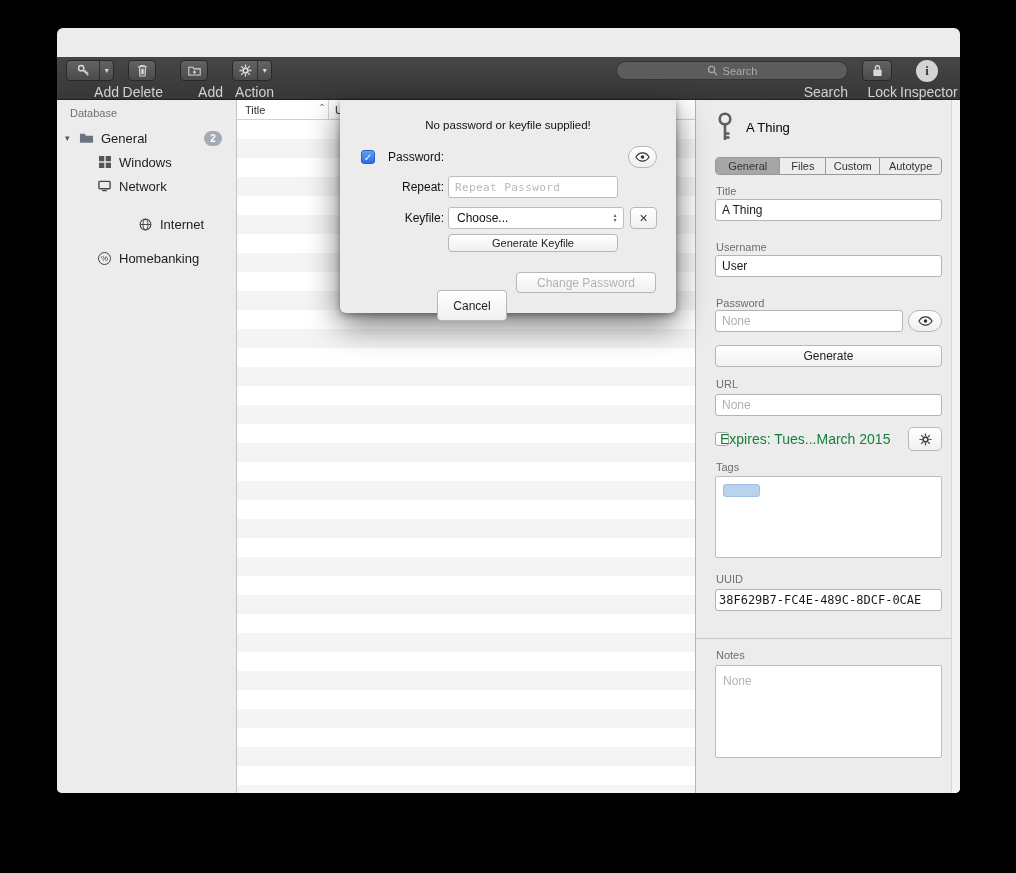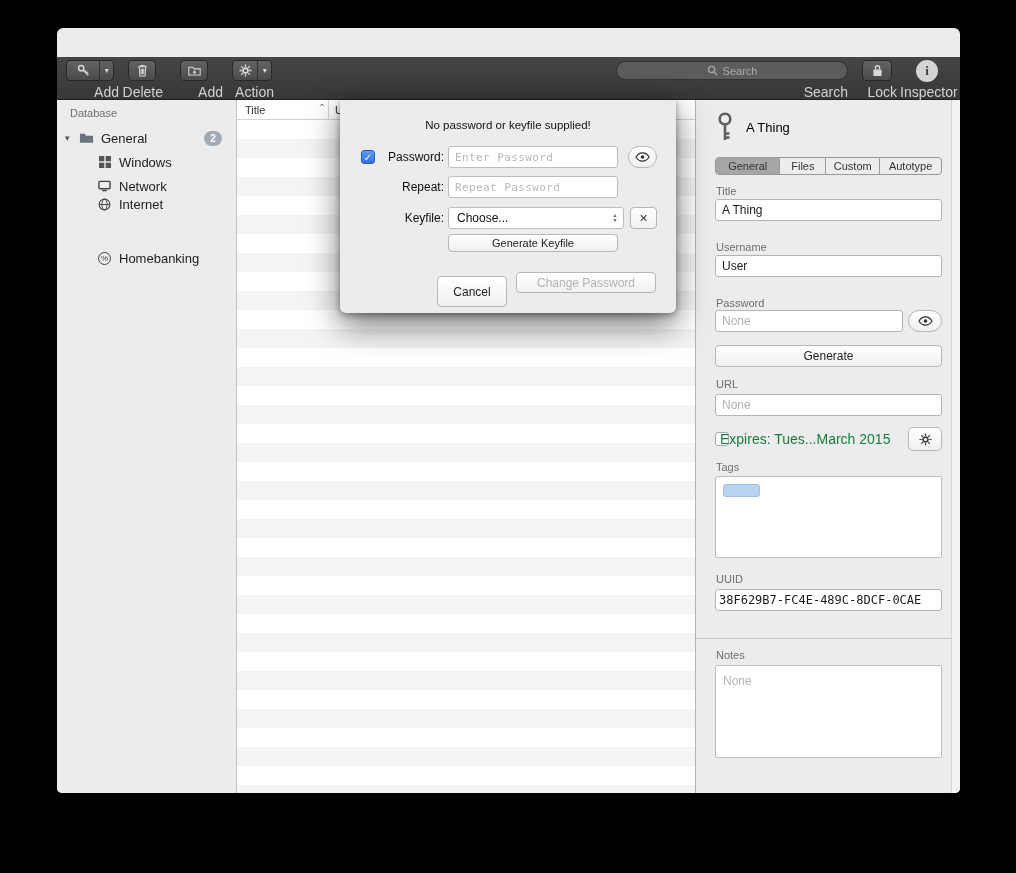--- a/index.html
+++ b/index.html
@@ -116,21 +116,21 @@
   .dlg-field::placeholder { color: #b8b8b8; letter-spacing: .4px; }
   .dlg-eye { position: absolute; left: 288px; top: 46px; width: 29px; height: 22px; border-radius: 11px; }
   .dlg-popup { position: absolute; left: 108px; top: 107px; width: 176px; height: 22px; background: #fff;
     border: 1px solid #bdbdbd; border-radius: 3px; display: flex; align-items: center;
     font-size: 12px; color: #111; padding-left: 8px; }
   .stepper { margin-left: auto; width: 16px; height: 100%; display: flex; flex-direction: column;
     align-items: center; justify-content: center; color: #666; font-size: 6px; line-height: 5px; }
   .dlg-x { position: absolute; left: 290px; top: 107px; width: 27px; height: 22px;
     font-size: 14px; color: #333; }
   .dlg-genkey { position: absolute; left: 108px; top: 134px; width: 170px; height: 18px; font-size: 11px; }
-  .dlg-cancel { position: absolute; left: 97px; top: 176px; width: 70px; height: 31px; }
+  .dlg-cancel { position: absolute; left: 97px; top: 190px; width: 70px; height: 31px; }
   .dlg-change { position: absolute; left: 176px; top: 172px; width: 140px; height: 21px; color: #b2b2b2; }
 </style>
 </head>
 <body>
 
 <div style="position:absolute;inset:0;background:#000;">
   <div class="window">
 
 
     <div class="toolbar">
@@ -231,21 +231,21 @@
       <div class="sb-row child" style="top:74px;">
         <span class="sb-icon">
           <svg width="13" height="12" viewBox="0 0 14 12">
               <rect x="1" y="1" width="12" height="8" rx="1" fill="none" stroke="#444" stroke-width="1.5"></rect>
               <path d="M4.5 11h5" stroke="#444" stroke-width="1.5"></path>
             </svg>
         </span>
         <span class="sb-text">Network</span>
       </div>
 
-      <div class="sb-row child" style="top:92px;">
+      <div class="sb-row child" style="top:112px;margin-left:41px;">
         <span class="sb-icon">
           <svg width="13" height="13" viewBox="0 0 14 14">
               <circle cx="7" cy="7" r="5.8" fill="none" stroke="#444" stroke-width="1.2"></circle>
               <ellipse cx="7" cy="7" rx="2.7" ry="5.8" fill="none" stroke="#444" stroke-width="1"></ellipse>
               <path d="M1.2 7h11.6" stroke="#444" stroke-width="1"></path>
             </svg>
         </span>
         <span class="sb-text">Internet</span>
       </div>
 
@@ -342,21 +342,20 @@
       <div class="scroll-track"></div>
     </div>
 
     <div class="dialog">
       <div class="dlg-msg">No password or keyfile supplied!</div>
 
       <div class="dlg-check">
         <span>✓</span>
       </div>
       <div class="dlg-label" style="top:46px;">Password:</div>
-      <input class="dlg-field" style="top: 46px;" placeholder="Enter Password">
       <div class="btn dlg-eye">
         <span style="display:flex;">
           <svg width="15" height="10" viewBox="0 0 16 10">
               <path d="M1 5C3 1.6 6 .6 8 .6s5 1 7 4.4c-2 3.4-5 4.4-7 4.4S3 8.4 1 5Z" fill="none" stroke="#333" stroke-width="1.2"></path>
               <circle cx="8" cy="5" r="1.9" fill="#333"></circle>
             </svg>
         </span>
       </div>
 
       <div class="dlg-label" style="top:76px;">Repeat:</div>

